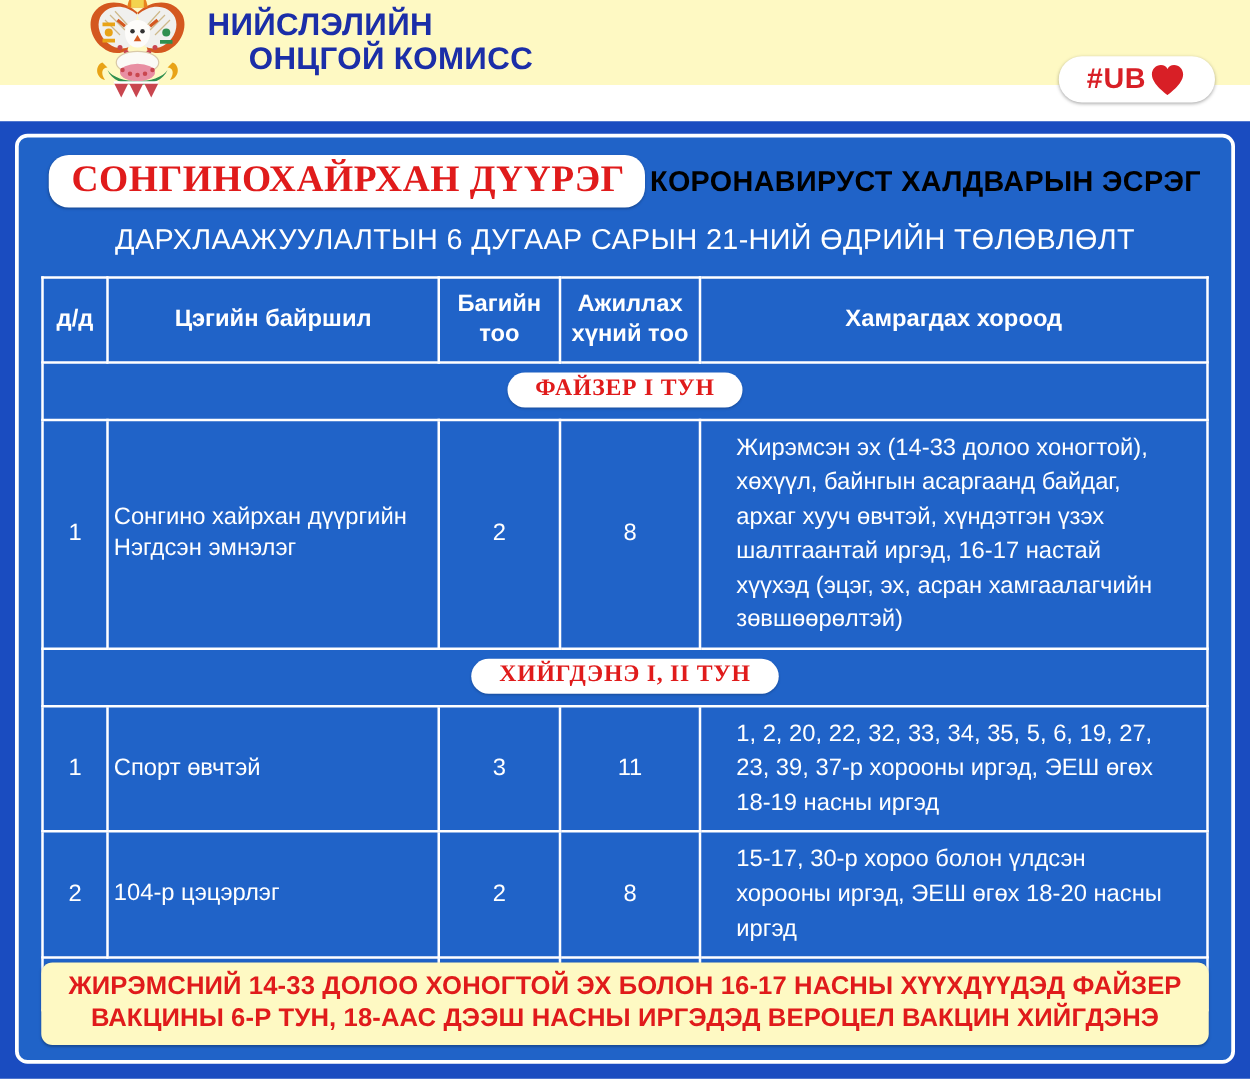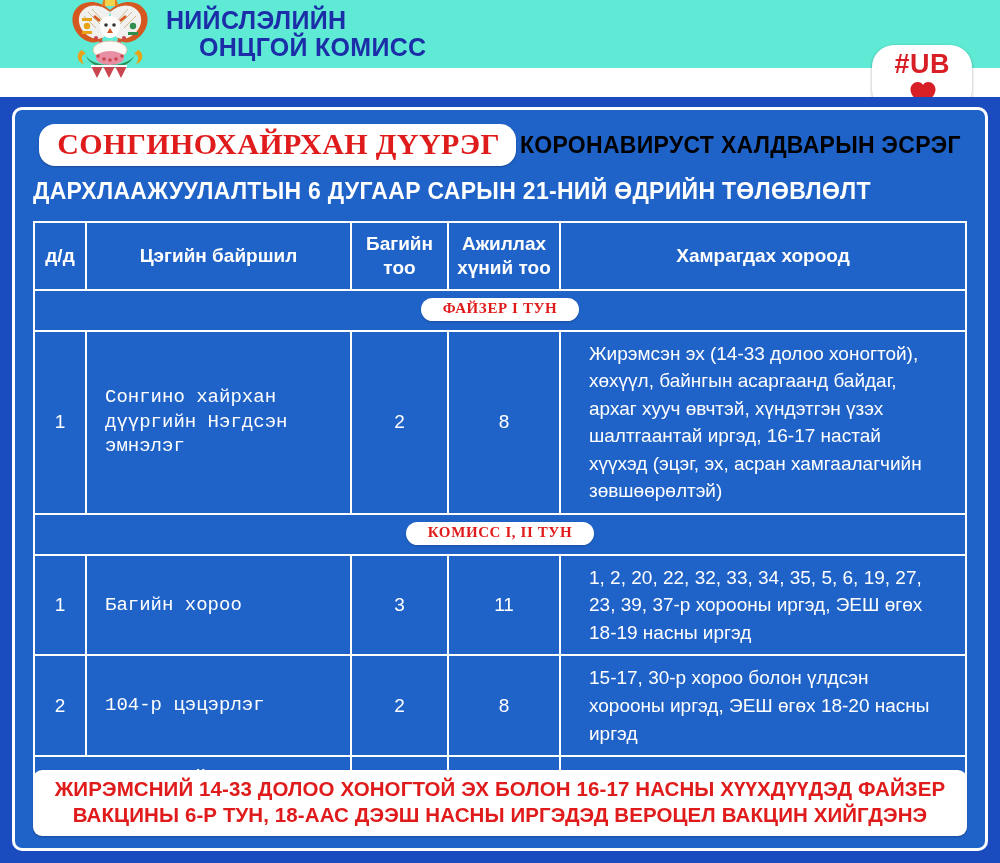--- a/index.html
+++ b/index.html
@@ -17,21 +17,21 @@
     position: relative;
     width: 1000px;
     height: 863px;
     background: #ffffff;
   }
 
   
   .header {
     position: relative;
     height: 68px;
-    background: #5eead4;
+    background: #fef9c3;
     display: flex;
     align-items: center;
   }
 
   .emblem {
     margin-left: 64px;
     width: 92px;
     height: 92px;
     flex: 0 0 auto;
   }
@@ -50,26 +50,25 @@
   .hashtag-badge {
     position: absolute;
     right: 28px;
     top: 45px;
     background: #ffffff;
     border-radius: 22px;
     padding: 4px 22px 6px 22px;
     box-shadow: 0 1px 3px rgba(0,0,0,.35);
     display: flex;
     align-items: center;
-    font-size: 27px;
+    font-size: 23px;
     font-weight: bold;
     color: #1b2ea8;
     letter-spacing: .5px;
     white-space: nowrap;
-    flex-direction: column;
   }
   .hashtag-badge .hash { color: #d81f26; }
   .heart-icon {
     display: inline-block;
     width: 28px;
     height: 26px;
     margin: 0 2px 0 3px;
     position: relative;
     top: 1px;
   }
@@ -89,21 +88,21 @@
     border: 3px solid #ffffff;
     border-radius: 10px;
     background: #2063c8;
     width: 100%;
     height: 100%;
     padding: 14px 18px 0 18px;
     position: relative;
   }
 
   
-  .title-block { }
+  .title-block { text-align: center; }
 
   .title-line1 {
     display: flex;
     align-items: center;
     justify-content: center;
     white-space: nowrap;
   }
 
   .district-pill {
     background: #ffffff;
@@ -121,21 +120,21 @@
     color: #000000;
     font-size: 23px;
     font-weight: bold;
     letter-spacing: .3px;
     padding-left: 4px;
   }
 
   .title-line2 {
     color: #ffffff;
     font-size: 23px;
-    font-weight: bold;
+    font-weight: normal;
     letter-spacing: .3px;
     margin-top: 12px;
     white-space: nowrap;
   }
 
   
   table.plan {
     margin-top: 16px;
     width: 100%;
     border-collapse: collapse;
@@ -170,42 +169,42 @@
     border-left: 2px solid #ffffff;
     border-right: 2px solid #ffffff;
   }
 
   .section-pill {
     display: inline-block;
     background: #ffffff;
     color: #e01b1b;
     font-family: "Liberation Serif", serif;
     font-weight: bold;
-    font-size: 15px;
+    font-size: 19px;
     letter-spacing: .6px;
     border-radius: 14px;
     padding: 2px 22px 4px 22px;
     box-shadow: 0 1px 2px rgba(0,0,0,.22);
   }
 
   td.idx    { text-align: center; font-size: 19px; }
-  td.loc    { text-align: left;   font-size: 19px; padding: 8px 18px; line-height: 1.3; font-family: Liberation Mono, monospace; }
+  td.loc    { text-align: left;   font-size: 19px; padding: 8px 4px; line-height: 1.3; }
   td.num    { text-align: center; font-size: 19px; }
   td.khoroo { text-align: left;   font-size: 19px; padding: 8px 28px; line-height: 1.45; }
 
   .total-row td { font-weight: bold; font-size: 19px; padding: 9px 0; }
   .total-row .total-label { text-align: center; margin-left: 28px; }
 
   
   .footer-banner {
     position: absolute;
     left: 18px;
     right: 18px;
     bottom: 12px;
-    background: #ffffff;
+    background: #fef9c3;
     border-radius: 9px;
     padding: 6px 10px 8px 10px;
     text-align: center;
     box-shadow: 0 1px 2px rgba(0,0,0,.25);
   }
   .footer-banner div {
     color: #e01b1b;
     font-weight: bold;
     font-size: 20.5px;
     letter-spacing: .1px;
@@ -336,26 +335,26 @@
           <tr>
             <td class="idx">1</td>
             <td class="loc">Сонгино хайрхан дүүргийн Нэгдсэн эмнэлэг</td>
             <td class="num">2</td>
             <td class="num">8</td>
             <td class="khoroo">Жирэмсэн эх (14-33 долоо хоногтой), хөхүүл, байнгын асаргаанд байдаг, архаг хууч өвчтэй, хүндэтгэн үзэх шалтгаантай иргэд, 16-17 настай хүүхэд (эцэг, эх, асран хамгаалагчийн зөвшөөрөлтэй)</td>
           </tr>
 
           <tr class="section-row">
             <td colspan="5">
-              <span class="section-pill">КОМИСС I, II ТУН</span>
+              <span class="section-pill">ХИЙГДЭНЭ I, II ТУН</span>
             </td>
           </tr>
           <tr>
             <td class="idx">1</td>
-            <td class="loc">Багийн хороо</td>
+            <td class="loc">Спорт өвчтэй</td>
             <td class="num">3</td>
             <td class="num">11</td>
             <td class="khoroo">1, 2, 20, 22, 32, 33, 34, 35,  5, 6, 19, 27, 23, 39, 37-р хорооны иргэд, ЭЕШ өгөх 18-19 насны иргэд</td>
           </tr>
           <tr>
             <td class="idx">2</td>
             <td class="loc">104-р цэцэрлэг</td>
             <td class="num">2</td>
             <td class="num">8</td>
             <td class="khoroo">15-17, 30-р хороо болон үлдсэн хорооны иргэд, ЭЕШ өгөх 18-20 насны иргэд</td>

